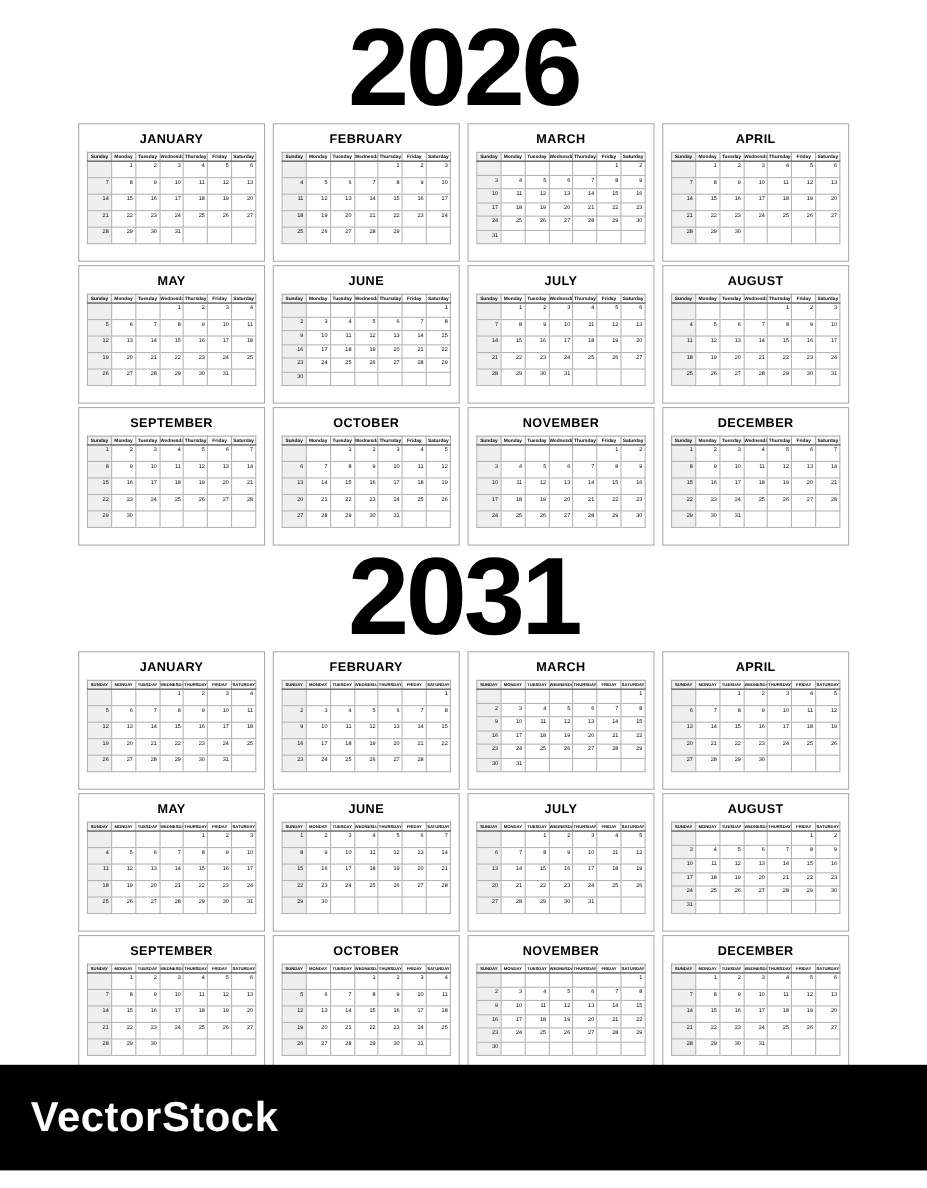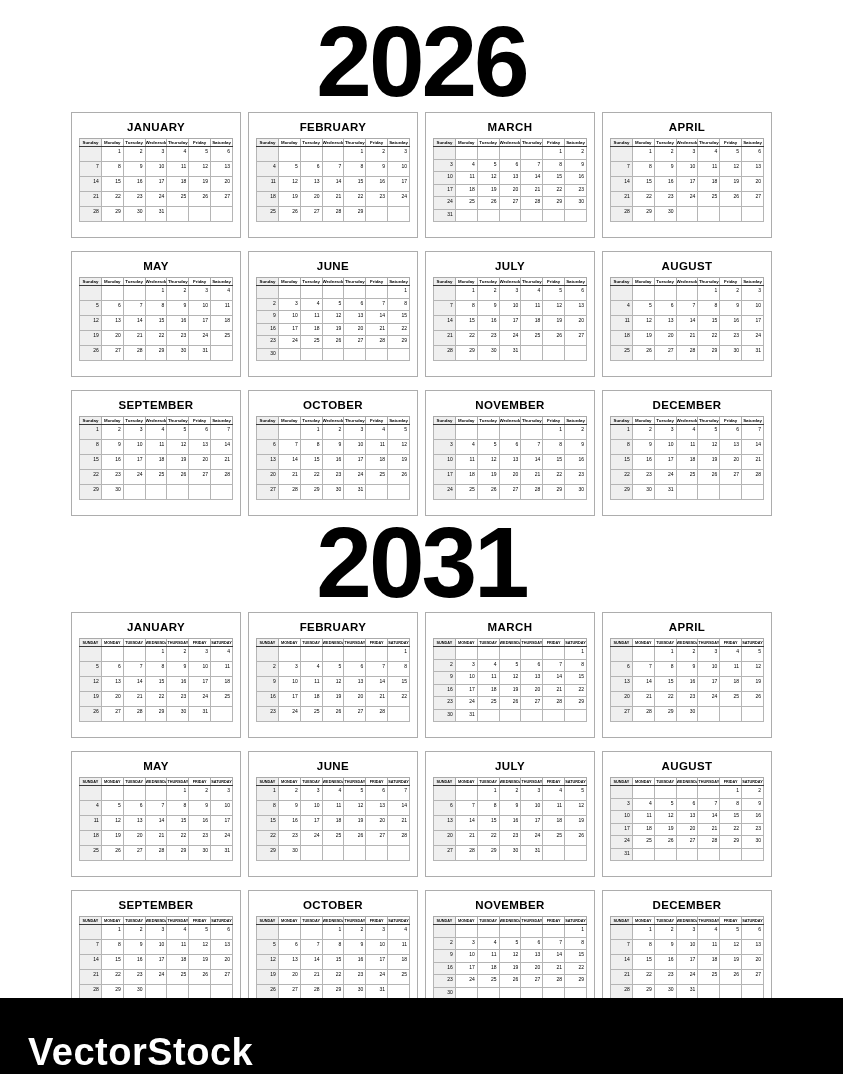--- a/index.html
+++ b/index.html
@@ -3,39 +3,39 @@
 <meta charset="utf-8">
 <style>
   * { margin:0; padding:0; box-sizing:border-box; -webkit-text-size-adjust:none; }
   html,body { width:843px; height:1080px; background:#ffffff; overflow:hidden;
               font-family:"Liberation Sans", sans-serif; color:#000; position:relative; }
 
   .year-title { text-align:center; font-weight:bold; letter-spacing:-3px; }
   .year-title.y1 { font-size:100px; line-height:90px; margin:16px 0 6px; }
   .year-title.y2 { font-size:100px; line-height:84px; margin:4px 0 8px; }
 
-  .month-grid { display:grid; grid-template-columns:repeat(4,170px); gap:13px 7px;
+  .month-grid { display:grid; grid-template-columns:repeat(4,170px); gap:3px 7px;
                 justify-content:center; }
 
   .month-card { width:170px; height:126px; background:#fff; border:1px solid #adadad;
                 overflow:hidden; }
   .month-title { margin-top:8px; text-align:center; font-weight:bold; font-size:11.5px;
                  letter-spacing:.4px; }
   .month-table { table-layout:fixed; border-collapse:collapse; width:154px; height:84px;
                  margin:5px auto 0; border:1px solid #8a8a8a; }
   .month-table th { font-size:4.4px; font-weight:bold; height:8px; text-align:center;
                     vertical-align:middle; border:0.5px solid #aaaaaa;
                     border-bottom:1px solid #3a3a3a; white-space:nowrap; overflow:hidden; }
   .y2025 .month-table th { font-size:3.8px; }
   .month-table td { font-size:5px; text-align:right; vertical-align:top;
                     padding:1px 2px 0 0; border:0.5px solid #b5b5b5; background:#fff; }
   .month-table .sun { background:#efefef; }
 
-  .watermark-bar { position:absolute; left:0; bottom:6px; width:843px; height:76px;
-                   background:#000000; display:flex; align-items:flex-end;
+  .watermark-bar { position:absolute; left:0; bottom:16px; width:843px; height:96px;
+                   background:#000000; display:flex; align-items:center;
                    justify-content:space-between; padding:0 28px; }
   .brand { color:#fff; font-size:38px; font-weight:600; letter-spacing:.5px; }
   .ref   { color:#fff; font-size:30px; font-weight:400; letter-spacing:.3px; }
 </style>
 </head>
 <body>
 
 <section class="year-section y2024">
   <h1 class="year-title y1">2026</h1>
   <div class="month-grid">

